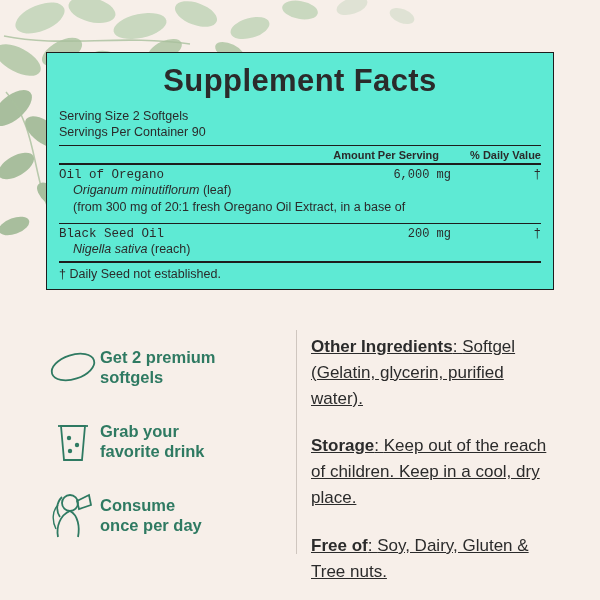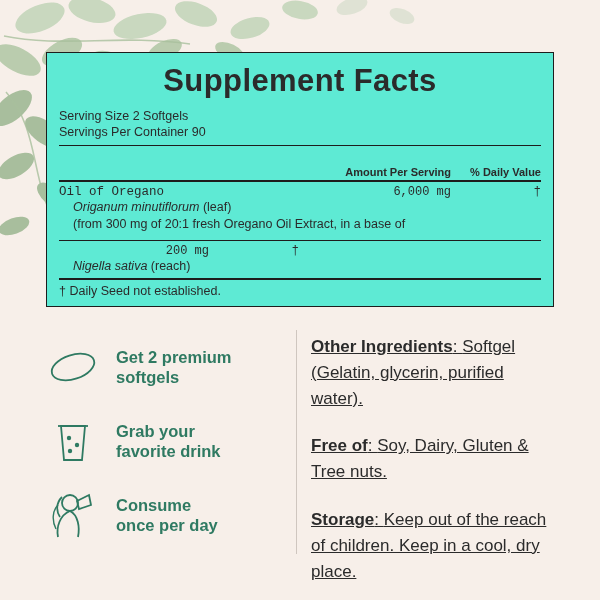--- a/index.html
+++ b/index.html
@@ -57,22 +57,21 @@
     border-bottom: 2px solid #1d1d1d;
     margin: 0;
   }
   .head-row {
     display: flex;
     justify-content: flex-end;
     align-items: flex-end;
     font-size: 11px;
     font-weight: bold;
     padding: 3px 0 2px 0;
-    gap: 0;
-    margin-top: 17px;
+    gap: 12px;
   }
   .head-aps {
     width: 150px;
     text-align: right;
   }
   .head-dv {
     width: 90px;
     text-align: right;
   }
   .nutrient-block {
@@ -131,21 +130,21 @@
   .lower-right {
     flex: 1;
     padding-top: 10px;
     box-sizing: border-box;
   }
 
   .step {
     display: flex;
     align-items: center;
     height: 74px;
-    gap: 16px;
+    gap: 0;
   }
   .step-icon {
     width: 54px;
     min-width: 54px;
     display: flex;
     align-items: center;
     justify-content: center;
   }
   .step-label {
     font-size: 16.5px;
@@ -226,20 +225,21 @@
       <div class="nutrient-dv">†</div>
     </div>
     <div class="nutrient-sub"><em>Origanum minutiflorum</em><span> (leaf)</span></div>
     <div class="nutrient-sub">(from 300 mg of 20:1 fresh Oregano Oil Extract, in a base of</div>
   </div>
 
   <div class="rule-thin"></div>
 
   <div class="nutrient-block">
     <div class="nutrient-main">
+      <div class="nutrient-name">Black Seed Oil</div>
       <div class="nutrient-amount">200 mg</div>
       <div class="nutrient-dv">†</div>
     </div>
     <div class="nutrient-sub"><em>Nigella sativa</em><span> (reach)</span></div>
   </div>
 
   <div class="rule-med"></div>
 
   <div class="footnote">† Daily Seed not established.</div>
 </div>
@@ -297,21 +297,21 @@
 
   <div class="divider-v"></div>
 
   <div class="lower-right">
 
     <div class="info-block first">
       <b>Other Ingredients</b><span>: </span><span>Softgel (Gelatin, glycerin, purified water).</span>
     </div>
 
     <div class="info-block">
+      <b>Storage</b><span>: </span><span>Keep out of the reach of children. Keep in a cool, dry place.</span>
+    </div>
+
+    <div class="info-block">
       <b>Free of</b><span>: </span><span>Soy, Dairy, Gluten &amp; Tree nuts.</span>
     </div>
 
-    <div class="info-block">
-      <b>Storage</b><span>: </span><span>Keep out of the reach of children. Keep in a cool, dry place.</span>
-    </div>
-
   </div>
 </div>
 
 </body></html>

